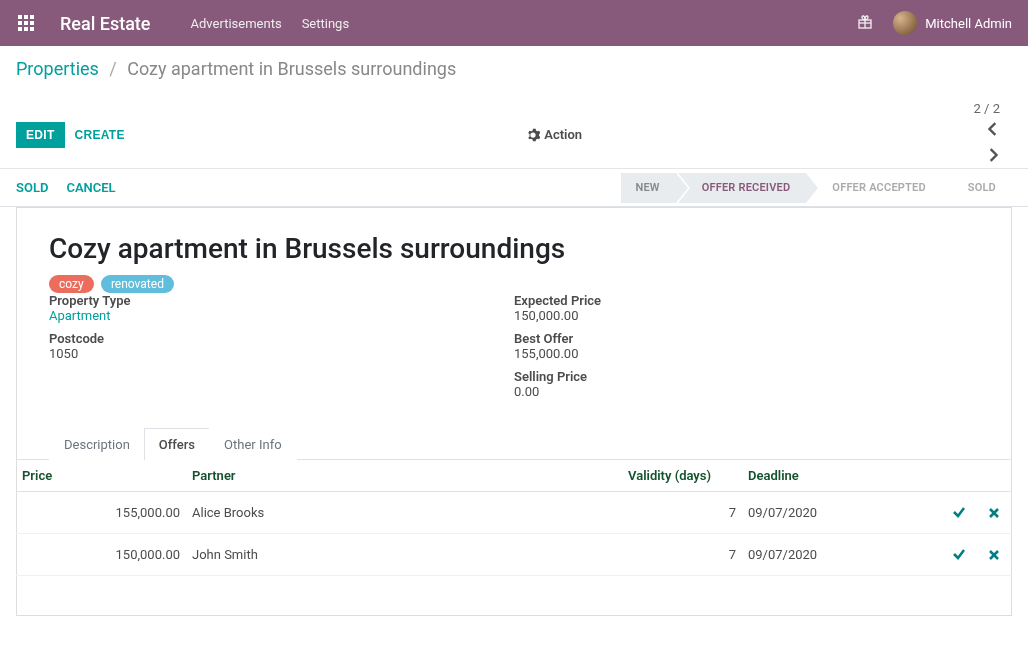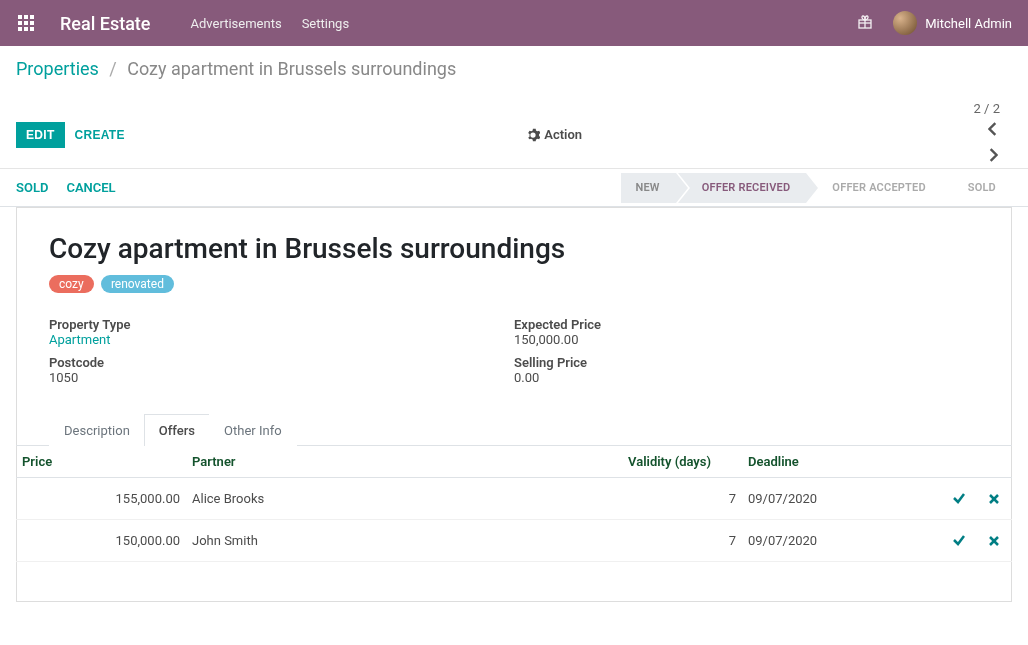--- a/index.html
+++ b/index.html
@@ -48,21 +48,21 @@
 .step::before { left: 0; border-left: 12px solid #fff; z-index: 1; }
 .step.first::before { display: none; }
 .step.future::after { right: -12px; border-left: 12px solid #fff; z-index: 2; }
 .step + .step::before { border-left-color: #fff; }
 .step:not(.first) { margin-left: 2px; }
 
 
 .sheet-wrap { padding: 0 16px 16px 16px; }
 .sheet { border: 1px solid #ddd; background: #fff; margin-top: 0; padding: 24px 32px; }
 .sheet h1 { font-size: 28px; font-weight: 500; color: #212529; margin-bottom: 10px; }
-.tags { margin-bottom: 24px; }
+.tags { }
 .tag { display: inline-block; padding: 2px 10px; border-radius: 10px; font-size: 12px; color: #fff; margin-right: 4px; }
 .tag.red { background: #EB6D5E; }
 .tag.blue { background: #61BDDC; }
 
 .fields { display: flex; margin-bottom: 20px; }
 .fields .col { flex: 1; }
 .field-row { display: flex; margin-bottom: 8px; font-size: 13px; flex-direction: column; }
 .field-label { width: 150px; font-weight: 600; color: #4c4c4c; }
 .field-value { color: #4c4c4c; }
 .field-value.link { color: #00A09D; }
@@ -191,20 +191,24 @@
           <span class="field-label">Postcode</span>
           <span class="field-value">1050</span>
         </div>
       </div>
       <div class="col">
         <div class="field-row">
           <span class="field-label">Expected Price</span>
           <span class="field-value">150,000.00</span>
         </div>
         <div class="field-row">
+          <span class="field-label">Best Offer</span>
+          <span class="field-value">155,000.00</span>
+        </div>
+        <div class="field-row">
           <span class="field-label">Selling Price</span>
           <span class="field-value">0.00</span>
         </div>
       </div>
     </div>
 
     <div class="notebook">
       <div class="notebook-header">
         <div class="tab">Description</div>
         <div class="tab active">Offers</div>

